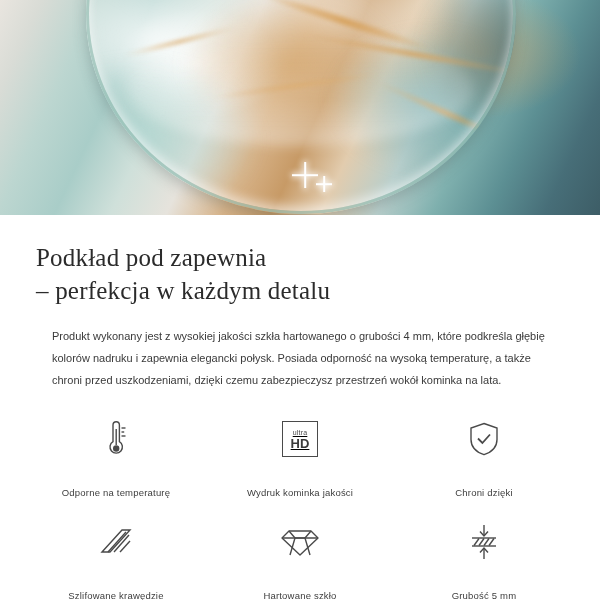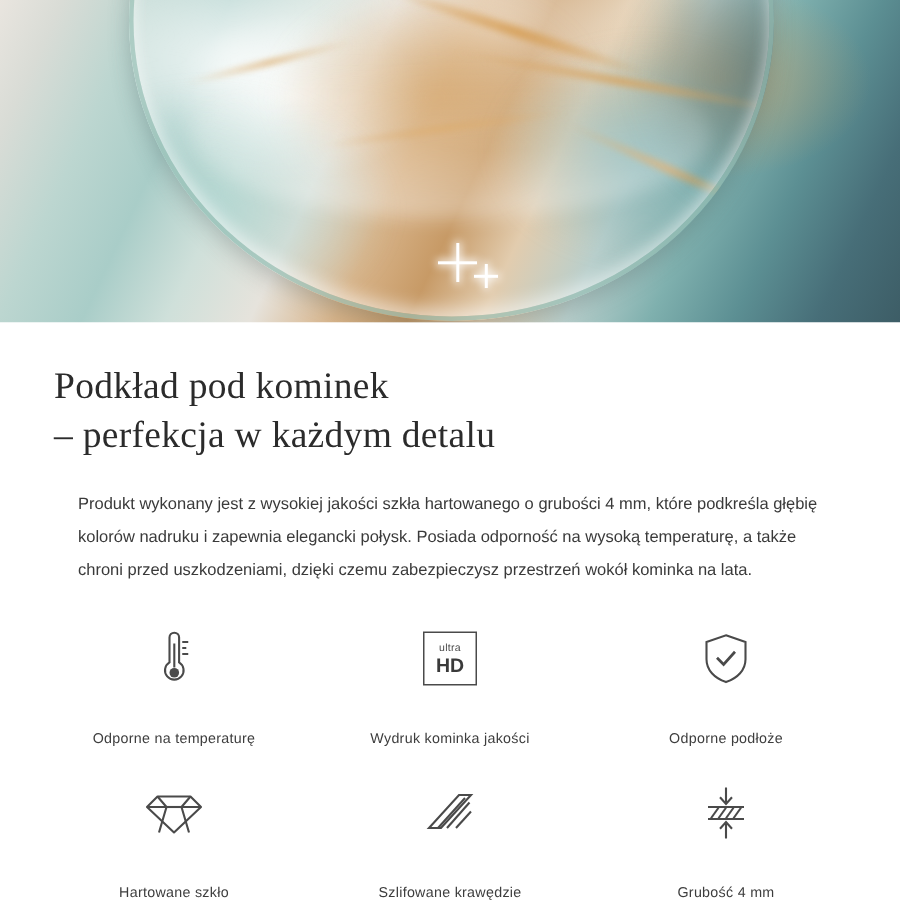--- a/index.html
+++ b/index.html
@@ -196,20 +196,21 @@
     flex-direction: column;
     align-items: center;
     text-align: center;
   }
   .feature-icon {
     height: 44px;
     display: flex;
     align-items: center;
     justify-content: flex-start;
     margin-bottom: 12px;
+    text-decoration: underline;
   }
   .feature-label {
     font-size: 9.5px;
     color: #3d3d3d;
     letter-spacing: 0.2px;
     margin-top: 14px;
   }
   .ultrahd-box {
     width: 34px;
     height: 34px;
@@ -257,21 +258,21 @@
       <div class="plate-gloss"></div>
       <div class="plate-edge"></div>
     </div>
 
     <div class="sparkle sp1"></div>
     <div class="sparkle sp2"></div>
   </div>
 
   <div class="content">
     <h1 class="headline">
-      <span>Podkład pod kominek</span>
+      <span>Podkład pod zapewnia</span>
       <span class="line2">– perfekcja w każdym detalu</span>
     </h1>
     <p class="paragraph">Produkt wykonany jest z wysokiej jakości szkła hartowanego o grubości 4 mm, które podkreśla głębię kolorów nadruku i zapewnia elegancki połysk. Posiada odporność na wysoką temperaturę, a także chroni przed uszkodzeniami, dzięki czemu zabezpieczysz przestrzeń wokół kominka na lata.</p>
   </div>
 
   <div class="features">
 
     <div class="feature">
       <div class="feature-icon">
         <svg width="36" height="40" viewBox="0 0 36 40" fill="none" stroke="#4a4a4a" stroke-width="1.4">
@@ -296,60 +297,60 @@
       <div class="feature-label">Wydruk kominka jakości</div>
     </div>
 
     <div class="feature">
       <div class="feature-icon">
         <svg width="36" height="40" viewBox="0 0 36 40" fill="none" stroke="#4a4a4a" stroke-width="1.4">
           <path d="M18 4.5 31 9v11.5c0 7.2-5.3 12.6-13 15.2-7.7-2.6-13-8-13-15.2V9z"></path>
           <polyline points="12,19.5 16.4,24 24,15.5" stroke-width="1.8"></polyline>
         </svg>
       </div>
-      <div class="feature-label">Odporne podłoże</div>
+      <div class="feature-label">Chroni dzięki</div>
+    </div>
+
+    <div class="feature">
+      <div class="feature-icon">
+        <svg width="40" height="34" viewBox="0 0 40 34" fill="none" stroke="#4a4a4a" stroke-width="1.4">
+          <path d="M6 27 L26 5 L34 5 L14 27 Z"></path>
+          <line x1="12" y1="27" x2="30" y2="7"></line>
+          <line x1="18" y1="27" x2="33" y2="10"></line>
+          <line x1="24" y1="27" x2="34" y2="16"></line>
+        </svg>
+      </div>
+      <div class="feature-label">Szlifowane krawędzie</div>
     </div>
 
     <div class="feature">
       <div class="feature-icon">
         <svg width="40" height="36" viewBox="0 0 40 36" fill="none" stroke="#4a4a4a" stroke-width="1.4" stroke-linejoin="round">
           <path d="M9 7h22l7 7-18 17L2 14z"></path>
           <path d="M2 14h36"></path>
           <path d="M9 7l6 7-5 17"></path>
           <path d="M31 7l-6 7 5 17"></path>
           <path d="M15 14h10"></path>
         </svg>
       </div>
       <div class="feature-label">Hartowane szkło</div>
-    </div>
-
-    <div class="feature">
-      <div class="feature-icon">
-        <svg width="40" height="34" viewBox="0 0 40 34" fill="none" stroke="#4a4a4a" stroke-width="1.4">
-          <path d="M6 27 L26 5 L34 5 L14 27 Z"></path>
-          <line x1="12" y1="27" x2="30" y2="7"></line>
-          <line x1="18" y1="27" x2="33" y2="10"></line>
-          <line x1="24" y1="27" x2="34" y2="16"></line>
-        </svg>
-      </div>
-      <div class="feature-label">Szlifowane krawędzie</div>
     </div>
 
     <div class="feature">
       <div class="feature-icon">
         <svg width="40" height="40" viewBox="0 0 40 40" fill="none" stroke="#4a4a4a" stroke-width="1.4">
           <line x1="20" y1="3" x2="20" y2="13"></line>
           <polyline points="16,9.5 20,14 24,9.5"></polyline>
           <line x1="8" y1="16" x2="32" y2="16"></line>
           <line x1="8" y1="24" x2="32" y2="24"></line>
           <line x1="10" y1="23.5" x2="15" y2="16.5"></line>
           <line x1="15" y1="23.5" x2="20" y2="16.5"></line>
           <line x1="20" y1="23.5" x2="25" y2="16.5"></line>
           <line x1="25" y1="23.5" x2="30" y2="16.5"></line>
           <line x1="20" y1="37" x2="20" y2="27"></line>
           <polyline points="16,30.5 20,26 24,30.5"></polyline>
         </svg>
       </div>
-      <div class="feature-label">Grubość 4 mm</div>
+      <div class="feature-label">Grubość 5 mm</div>
     </div>
 
   </div>
 </div>
 
 </body></html>

